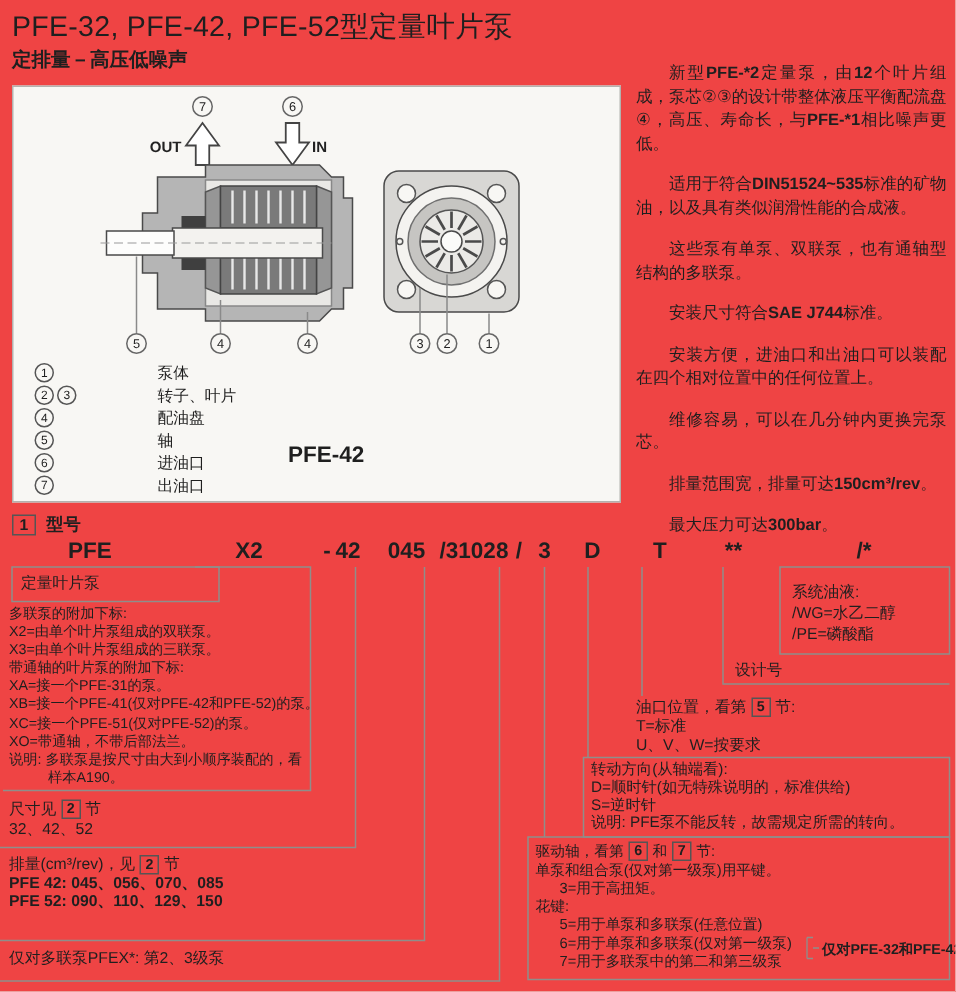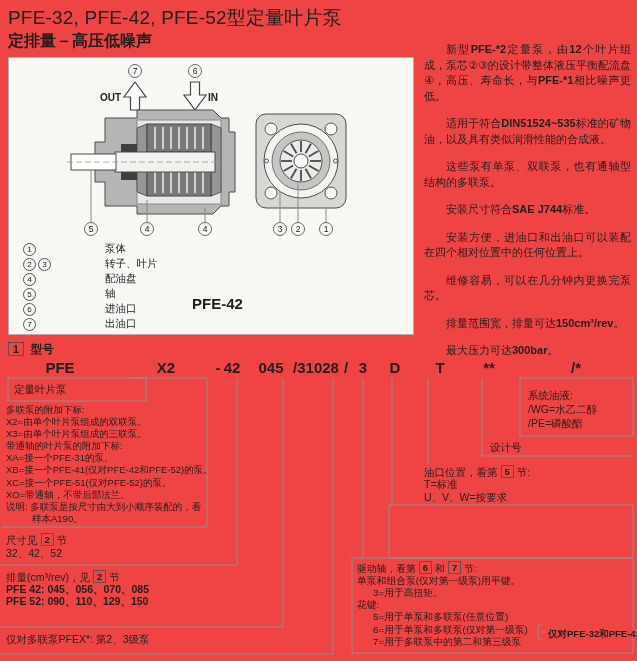--- a/index.html
+++ b/index.html
@@ -1,21 +1,21 @@
 <!DOCTYPE html>
 <html><head>
 <meta charset="utf-8">
 <style>
   html,body{margin:0;padding:0;background:#e9e8e6;}
   #page{position:relative;width:637px;height:661px;background:#ef4444;overflow:hidden;
         font-family:"Liberation Sans","DejaVu Sans",sans-serif;color:#1f1f1f;}
   .abs{position:absolute;}
   .nw{white-space:nowrap;}
   #page-title{left:8px;top:5px;font-size:19px;font-weight:500;letter-spacing:.2px;}
-  #page-subtitle{left:8px;top:31px;font-size:16px;font-weight:bold;}
+  #page-subtitle{left:8px;top:31px;font-size:13px;font-weight:bold;}
   #diagram-box{left:8px;top:57px;width:404px;height:276px;border:1px solid #b3b2af;background:#f8f7f4;}
   #diagram-box svg{position:absolute;left:0;top:0;}
   svg text{font-family:"Liberation Sans","DejaVu Sans",sans-serif;fill:#222;}
   .callout-txt{font-size:8.5px;text-anchor:middle;}
   .flow-txt{font-size:10px;font-weight:bold;}
   .lg-row{position:absolute;left:14px;height:14px;font-size:10.5px;white-space:nowrap;}
   .cnum{display:inline-block;width:11px;height:11px;line-height:11px;border:1px solid #555;
         border-radius:50%;text-align:center;font-size:8px;margin-right:2px;background:#f8f7f4;}
   .lg-label{position:absolute;left:82px;top:0;}
   #diagram-caption{left:183px;top:237px;font-size:15px;font-weight:bold;}
@@ -260,20 +260,26 @@
     </div>
 
     <div class="blk" style="left:490px;top:101px">设计号</div>
 
     <div class="blk" style="left:424px;top:125px;line-height:12.6px">
       <div><span>油口位置，看第</span><span class="ref-box">5</span><span>节:</span></div>
       <div>T=标准</div>
       <div>U、V、W=按要求</div>
     </div>
 
+    <div class="blk" style="left:394px;top:168px;font-size:10.2px;line-height:11.8px">
+      <div>转动方向(从轴端看):</div>
+      <div>D=顺时针(如无特殊说明的，标准供给)</div>
+      <div>S=逆时针</div>
+      <div>说明: PFE泵不能反转，故需规定所需的转向。</div>
+    </div>
 
     <div class="blk" style="left:357px;top:221px;font-size:9.8px;line-height:12.2px">
       <div><span>驱动轴，看第</span><span class="ref-box">6</span><span>和</span><span class="ref-box">7</span><span>节:</span></div>
       <div>单泵和组合泵(仅对第一级泵)用平键。</div>
       <div class="sub">3=用于高扭矩。</div>
       <div>花键:</div>
       <div class="sub">5=用于单泵和多联泵(任意位置)</div>
       <div class="sub">6=用于单泵和多联泵(仅对第一级泵)</div>
       <div class="sub">7=用于多联泵中的第二和第三级泵</div>
     </div>

